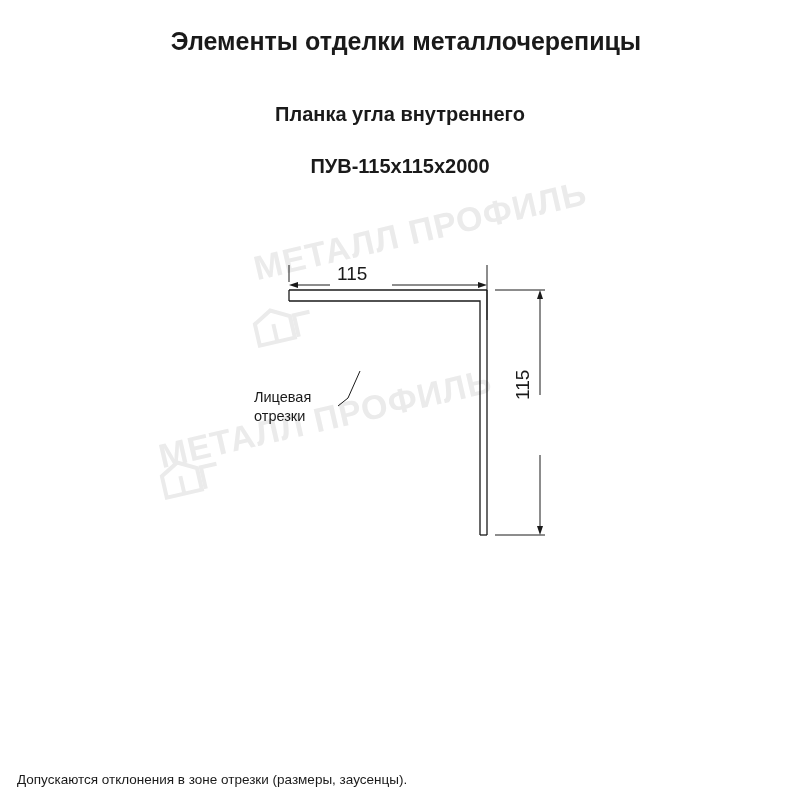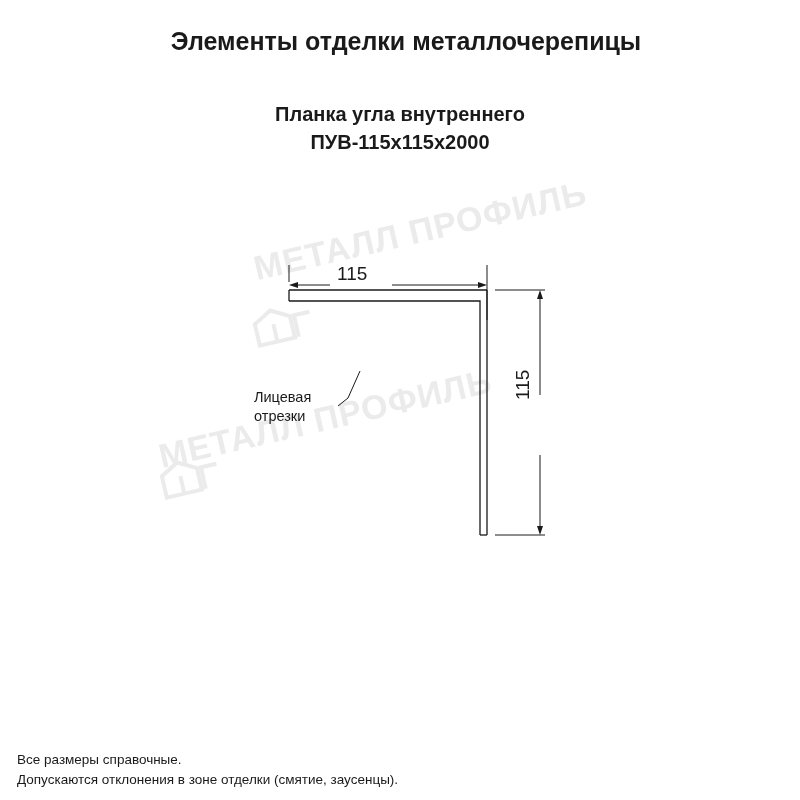--- a/index.html
+++ b/index.html
@@ -42,20 +42,21 @@
     top: 100px;
     left: 0;
     width: 800px;
     text-align: center;
     font-size: 20px;
     font-weight: bold;
     line-height: 28px;
   }
   .sub-title .line2 {
     display: block;
+    margin-top: 24px;
   }
 
   
   .watermark {
     position: absolute;
     color: #ebebeb;
     font-weight: bold;
     white-space: nowrap;
     user-select: none;
     pointer-events: none;
@@ -196,17 +197,16 @@
 
   <div class="dim-label dim-top">115</div>
   <div class="dim-label dim-right">115</div>
 
   <div class="face-label">
     <div>Лицевая</div>
     <div>отрезки</div>
   </div>
 
   <div class="footnotes">
-    <div>Все размеры справочные.</div>
-    <div>Допускаются отклонения в зоне отделки (смятие, заусенцы).</div>
+    <div>Допускаются отклонения в зоне отрезки (размеры, заусенцы).</div>
   </div>
 
 </div>
 
 </body></html>

